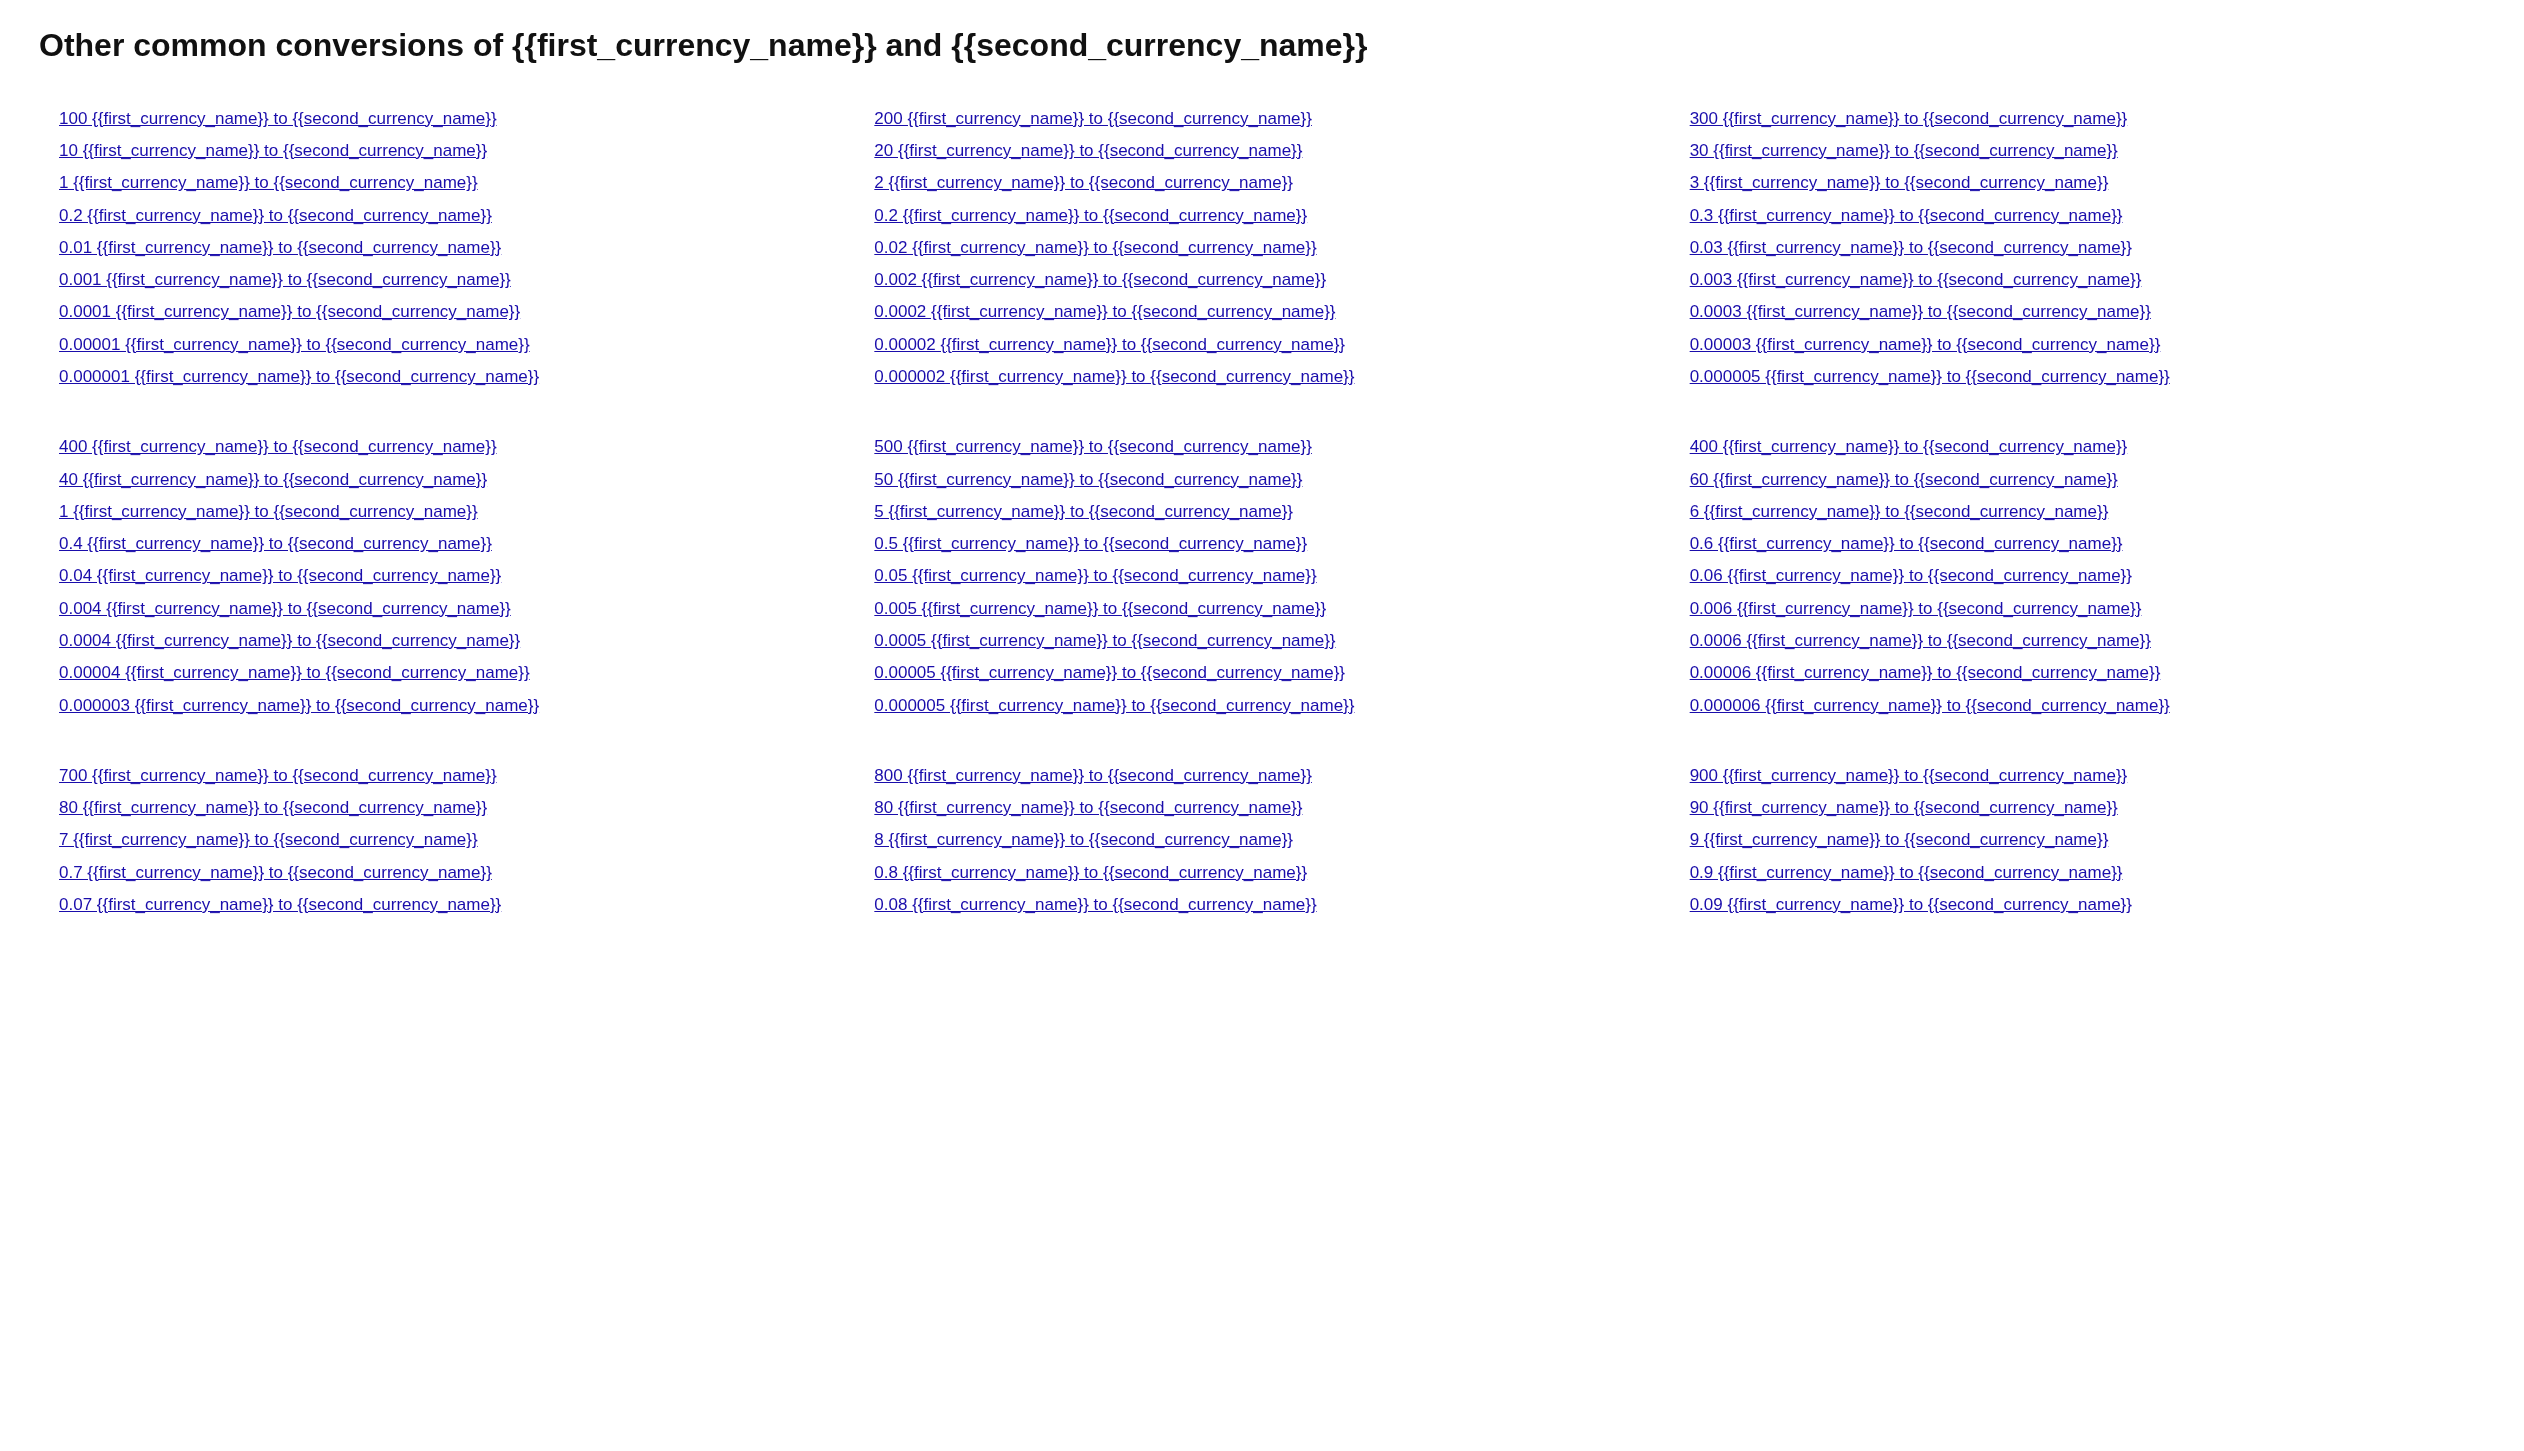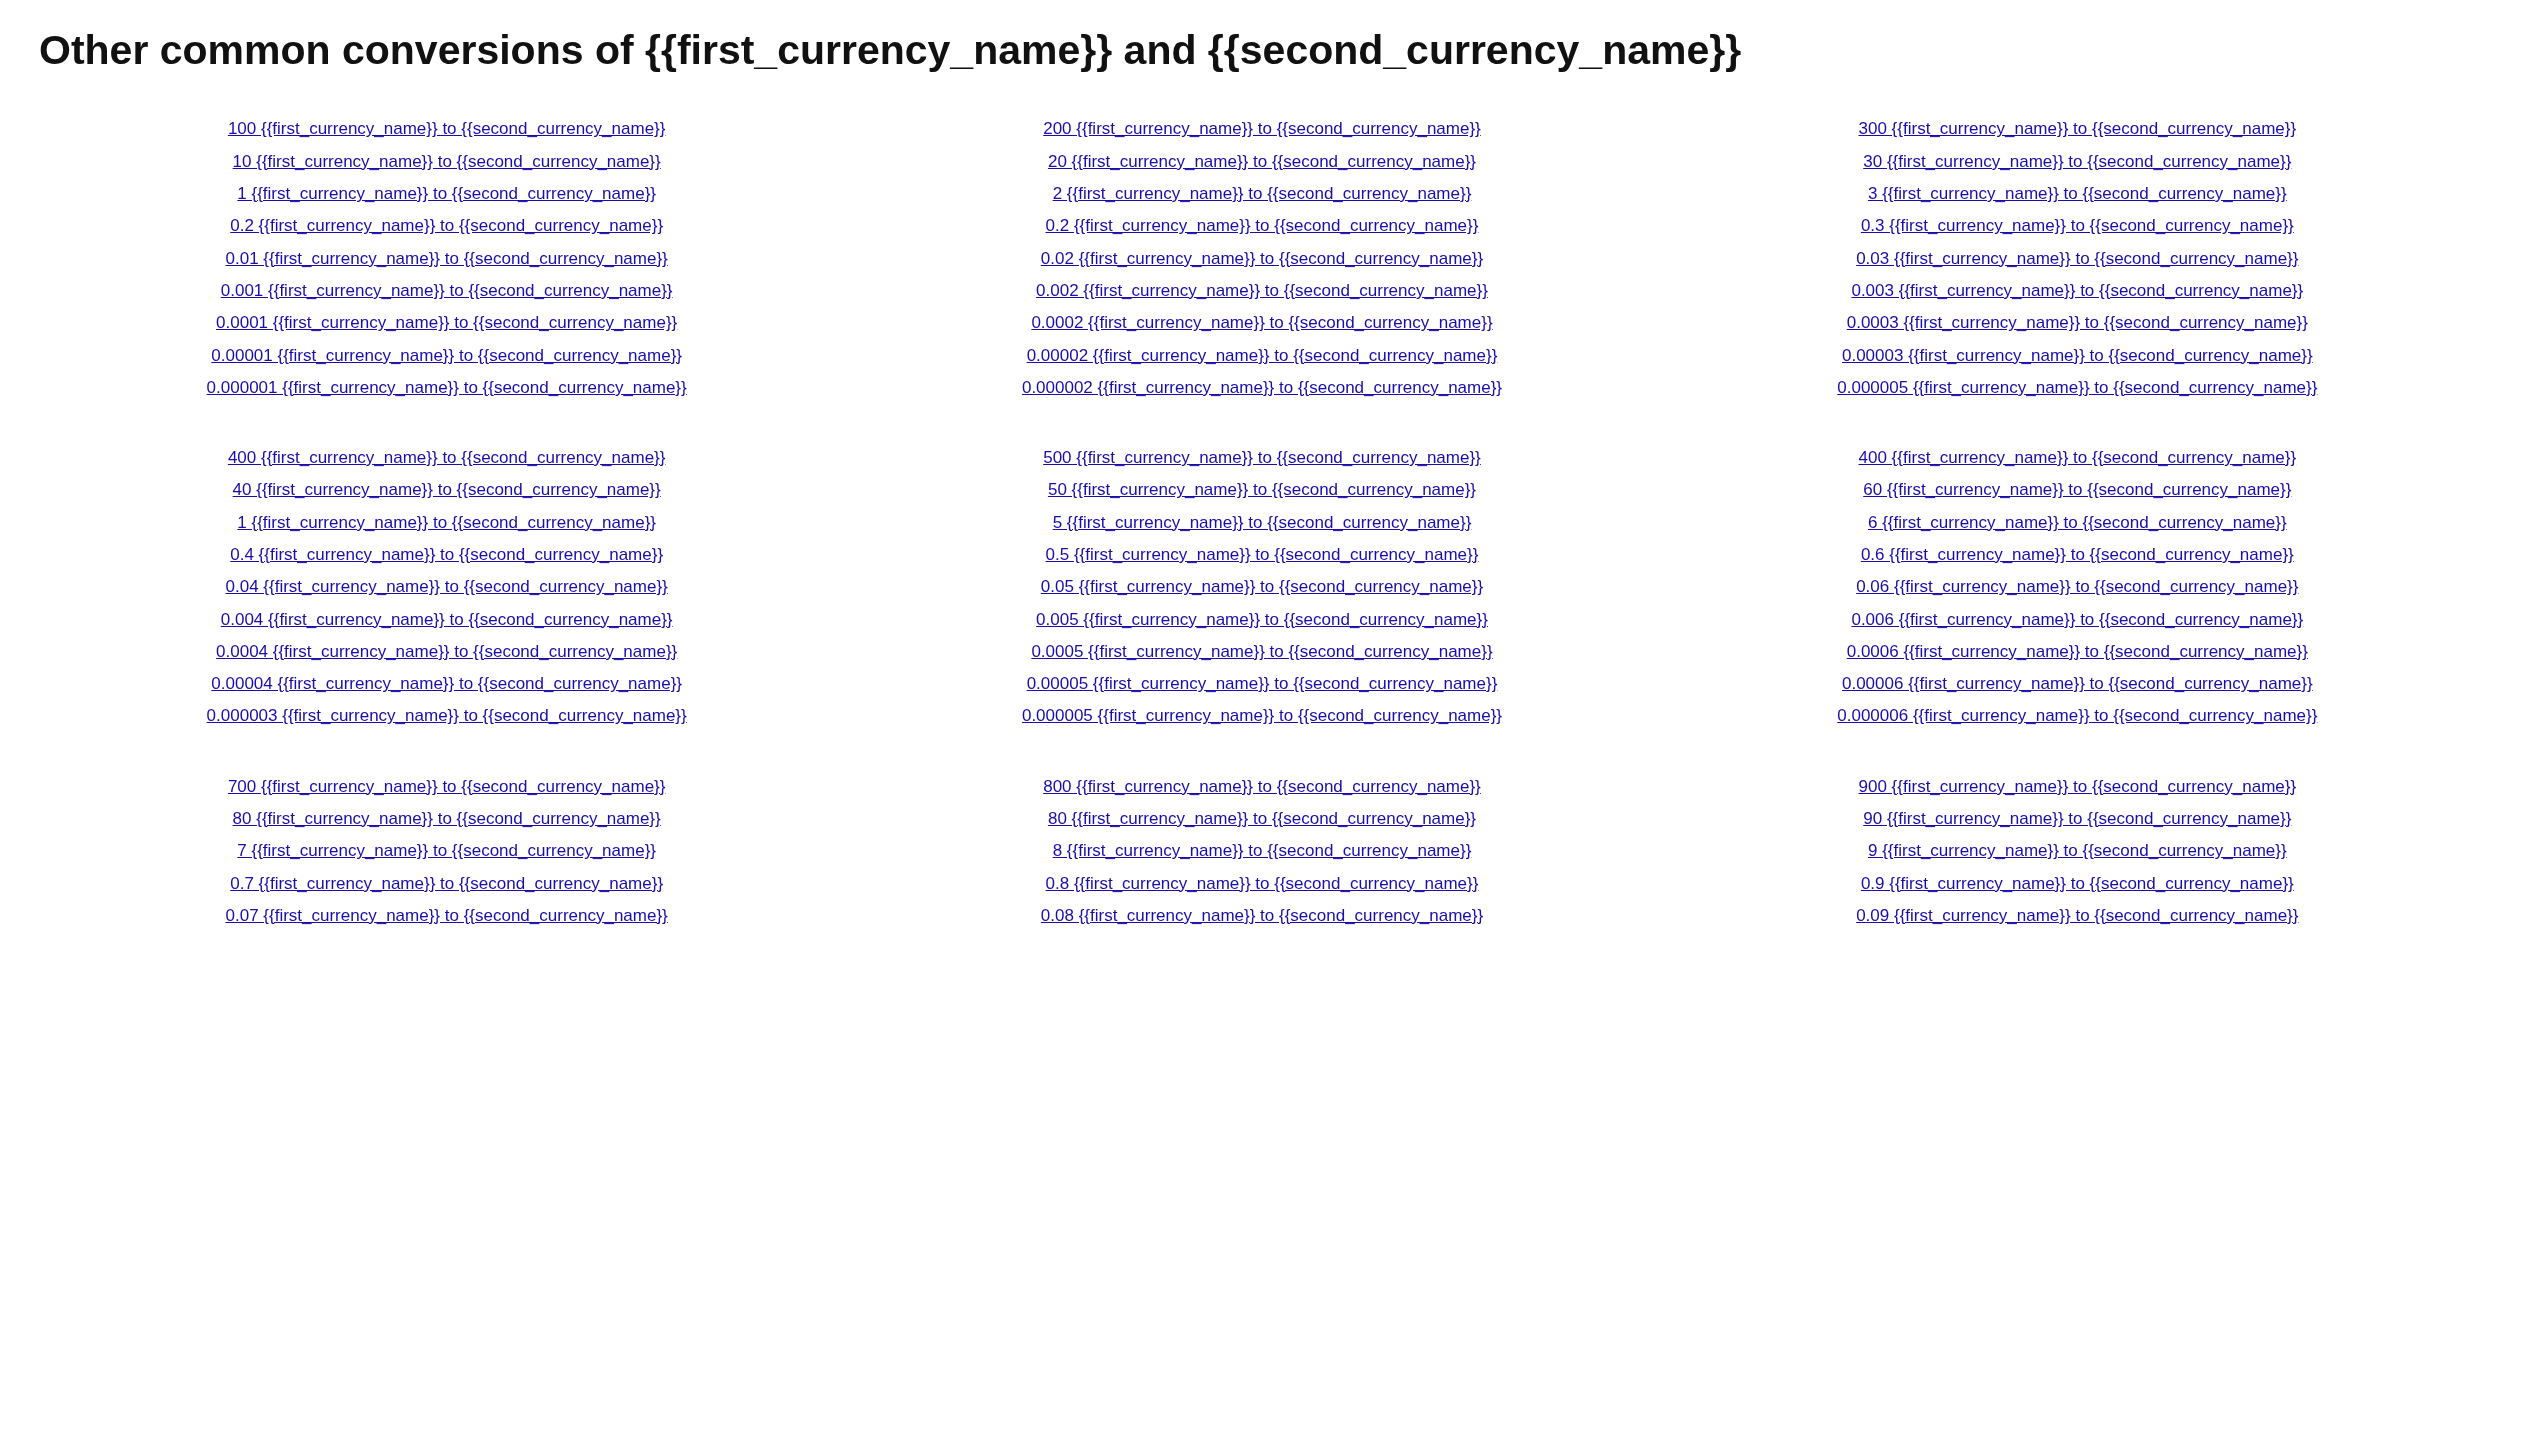--- a/index.html
+++ b/index.html
@@ -7,34 +7,33 @@
       padding: 0;
       box-sizing: border-box;
     }
     body {
       font-family: Arial, sans-serif;
       background: #fff;
       color: #333;
       padding: 26px 39px;
     }
     h1 {
-      font-size: 41px;
+      font-size: 32px;
       font-weight: bold;
       color: #111;
       margin-bottom: 33px;
       line-height: 1.2;
     }
     .section-row {
       display: grid;
       grid-template-columns: 1fr 1fr 1fr;
       margin-bottom: 6.6px;
     }
     .col {
       padding: 5.3px 20px 13px 20px;
-      text-align: center;
     }
     .col a {
       display: block;
       color: #1a0dab;
       text-decoration: underline;
       font-size: 17px;
       line-height: 1.9;
       cursor: pointer;
     }
     .section-divider {

